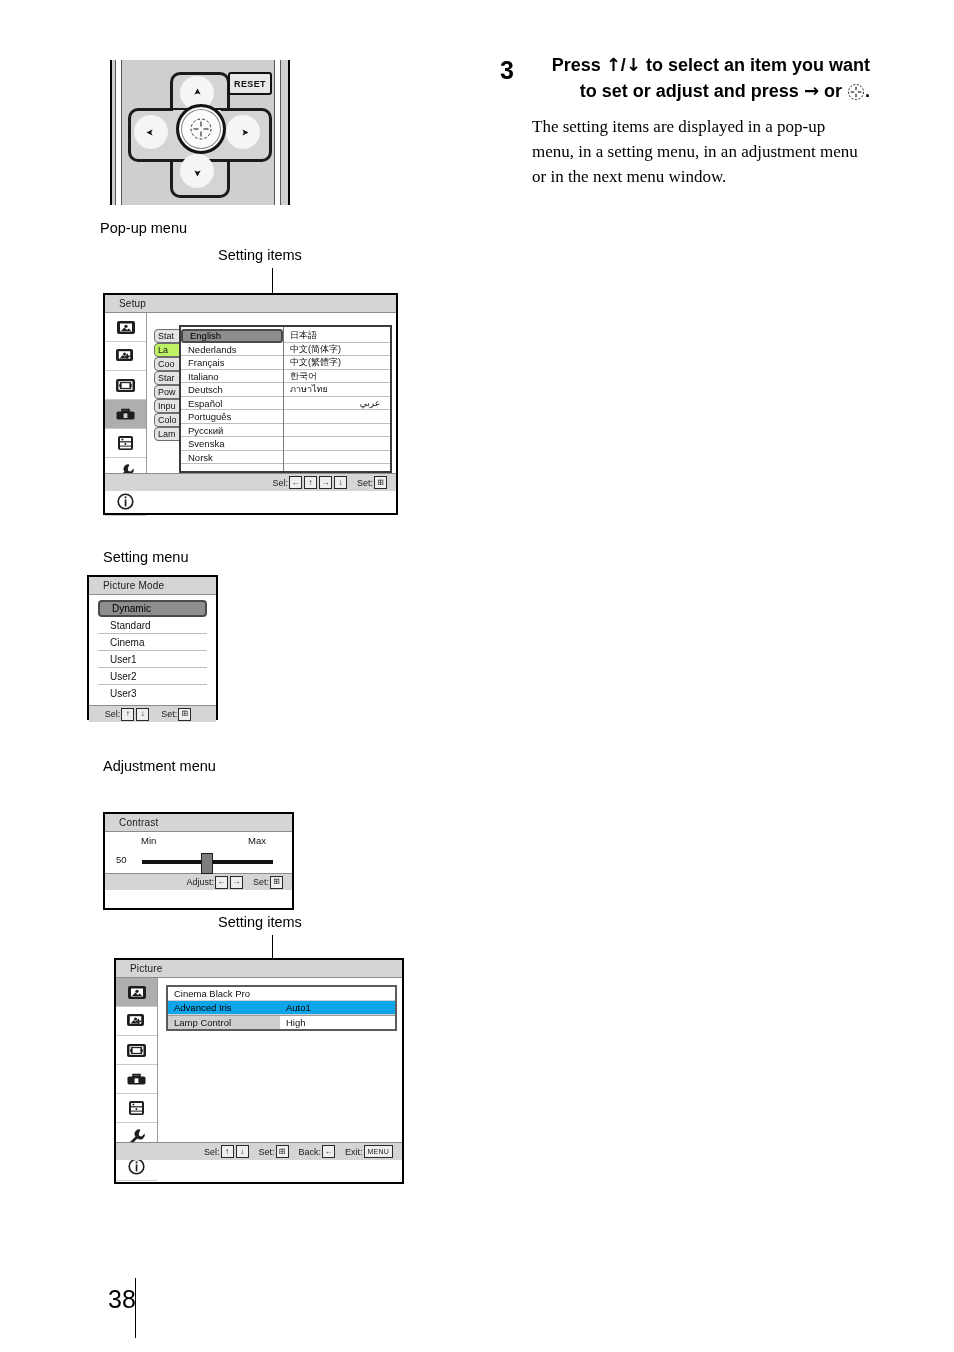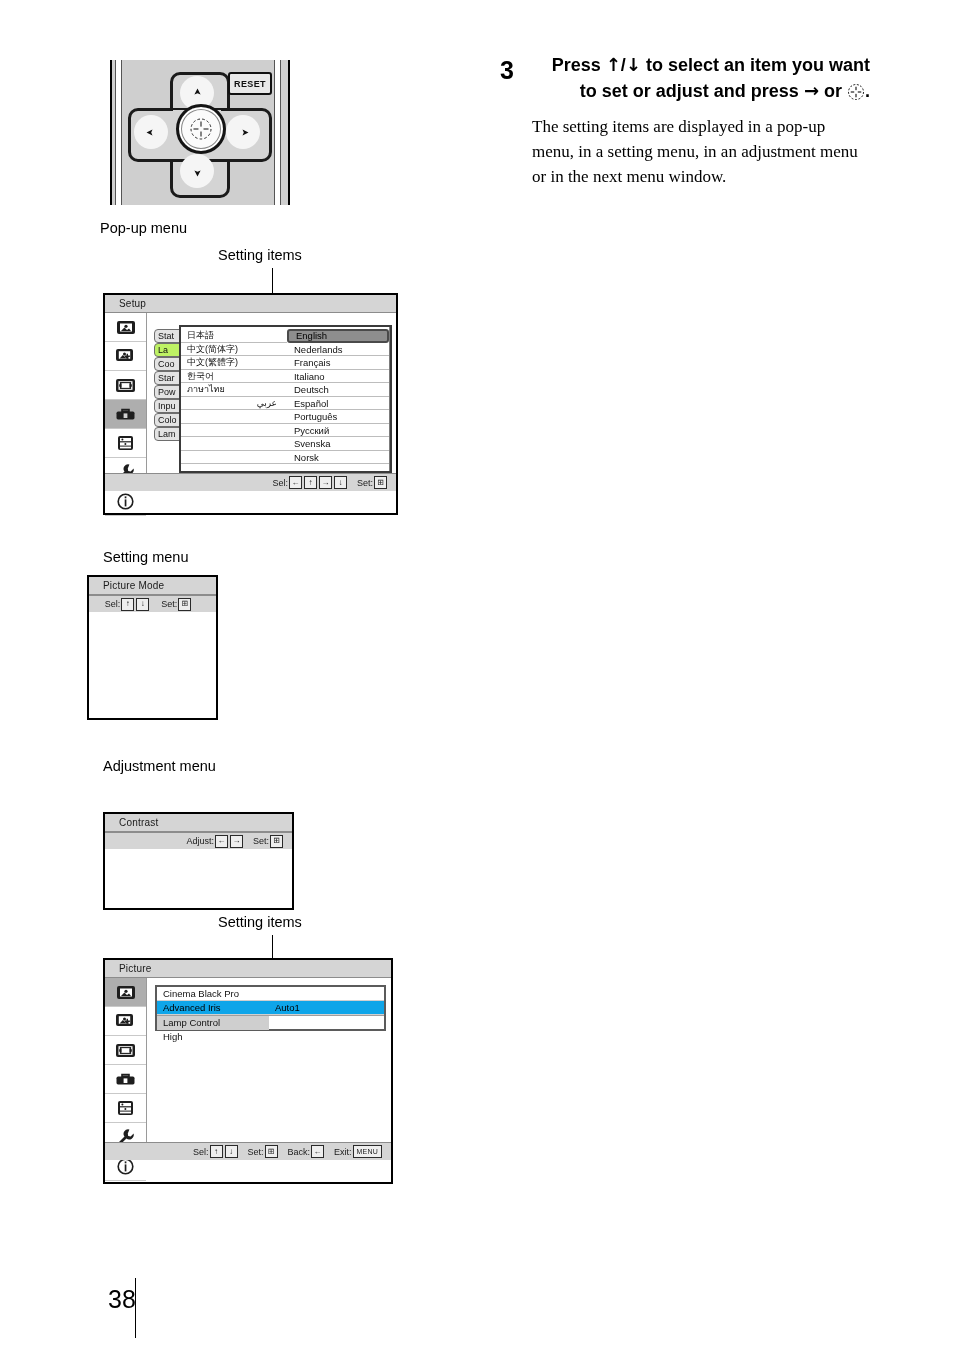--- a/index.html
+++ b/index.html
@@ -253,21 +253,21 @@
     width: 131px; height: 4px; background: #111;
   }
   #adjmenu .knob {
     position: absolute; left: 96px; top: 21px;
     width: 10px; height: 19px;
     background: #7d7d7d; border: 1px solid #1c1c1c;
   }
   #adjmenu .osd-footer { height: 17px; }
 
   
-  #nextmenu { left: 103px; top: 958px; width: 290px; height: 226px; }
+  #nextmenu { left: 114px; top: 958px; width: 290px; height: 226px; }
   #nextmenu .body { position: relative; height: 182px; }
   #nextmenu .osd-footer { position:absolute; left:0; bottom:0; width:100%; height: 18px; }
   #nextmenu .rows {
     position: absolute; left: 50px; top: 7px;
     width: 231px;
     border: 2px solid #5b5b5b;
     background: #ffffff;
     box-sizing: border-box;
   }
   #nextmenu .mrow {
@@ -277,21 +277,21 @@
     color: #111;
     line-height: 14px;
     box-sizing: border-box;
     border-bottom: 1px solid #d0d0d0;
   }
   #nextmenu .mrow:last-child { border-bottom: none; }
   #nextmenu .mrow .mlabel { width: 112px; padding-left: 6px; box-sizing:border-box; }
   #nextmenu .mrow .mvalue { flex: 1; padding-left: 6px; box-sizing:border-box; }
   #nextmenu .mrow.sel { background: #0ea5e9; color: #000; }
   #nextmenu .mrow.half .mlabel { background: #cfcfcf; }
-  #nextmenu .mrow.half { border-top: 1px solid #9e9e9e; flex-direction: column; }
+  #nextmenu .mrow.half { border-top: 1px solid #9e9e9e; }
 
   
   #instr { left: 500px; top: 52px; width: 370px; }
   #instr .step-num {
     position: absolute; left: 0; top: 4px;
     font-size: 25px; font-weight: bold; font-family: "Liberation Sans", sans-serif;
   }
   #instr .step-head {
     margin-left: 32px;
     font-size: 18px; font-weight: bold;
@@ -447,43 +447,43 @@
       <div class="hrow sel">La</div>
       <div class="hrow">Coo</div>
       <div class="hrow">Star</div>
       <div class="hrow">Pow</div>
       <div class="hrow">Inpu</div>
       <div class="hrow">Colo</div>
       <div class="hrow">Lam</div>
     </div>
 
     <div class="lang-panel">
+      <div class="lang-col left">
+        <div class="lang-item sel">English</div>
+        <div class="lang-item">Nederlands</div>
+        <div class="lang-item">Français</div>
+        <div class="lang-item">Italiano</div>
+        <div class="lang-item">Deutsch</div>
+        <div class="lang-item">Español</div>
+        <div class="lang-item">Português</div>
+        <div class="lang-item">Русский</div>
+        <div class="lang-item">Svenska</div>
+        <div class="lang-item">Norsk</div>
+      </div>
       <div class="lang-col right">
         <div class="lang-item">日本語</div>
         <div class="lang-item">中文(简体字)</div>
         <div class="lang-item">中文(繁體字)</div>
         <div class="lang-item">한국어</div>
         <div class="lang-item">ภาษาไทย</div>
         <div class="lang-item rtl">عربي</div>
         <div class="lang-item blank"></div>
         <div class="lang-item blank"></div>
         <div class="lang-item blank"></div>
         <div class="lang-item blank"></div>
-      </div>
-      <div class="lang-col left">
-        <div class="lang-item sel">English</div>
-        <div class="lang-item">Nederlands</div>
-        <div class="lang-item">Français</div>
-        <div class="lang-item">Italiano</div>
-        <div class="lang-item">Deutsch</div>
-        <div class="lang-item">Español</div>
-        <div class="lang-item">Português</div>
-        <div class="lang-item">Русский</div>
-        <div class="lang-item">Svenska</div>
-        <div class="lang-item">Norsk</div>
       </div>
     </div>
 
     <div class="osd-footer">
       <span class="hintgrp">
         <span>Sel:</span>
         <span class="key">←</span>
         <span class="key">↑</span>
         <span class="key">→</span>
         <span class="key">↓</span>
@@ -491,35 +491,52 @@
       <span class="hintgrp">
         <span>Set:</span>
         <span class="key">⊞</span>
       </span>
     </div>
   </div>
 </div>
 
 <div id="setmenu" class="osd">
   <div class="osd-title">Picture Mode</div>
+  <div class="list">
+    <div class="opt sel">Dynamic</div>
+    <div class="opt">Standard</div>
+    <div class="opt">Cinema</div>
+    <div class="opt">User1</div>
+    <div class="opt">User2</div>
+    <div class="opt last">User3</div>
+  </div>
   <div class="osd-footer">
     <span class="hintgrp">
       <span>Sel:</span>
       <span class="key">↑</span>
       <span class="key">↓</span>
     </span>
     <span class="hintgrp">
       <span>Set:</span>
       <span class="key">⊞</span>
     </span>
   </div>
 </div>
 
 <div id="adjmenu" class="osd">
   <div class="osd-title">Contrast</div>
+  <div class="adj-body">
+    <div class="minmax">
+      <span class="lbl-min">Min</span>
+      <span class="lbl-max">Max</span>
+    </div>
+    <div class="val">50</div>
+    <div class="track"></div>
+    <div class="knob"></div>
+  </div>
   <div class="osd-footer">
     <span class="hintgrp">
       <span>Adjust:</span>
       <span class="key">←</span>
       <span class="key">→</span>
     </span>
     <span class="hintgrp">
       <span>Set:</span>
       <span class="key">⊞</span>
     </span>

